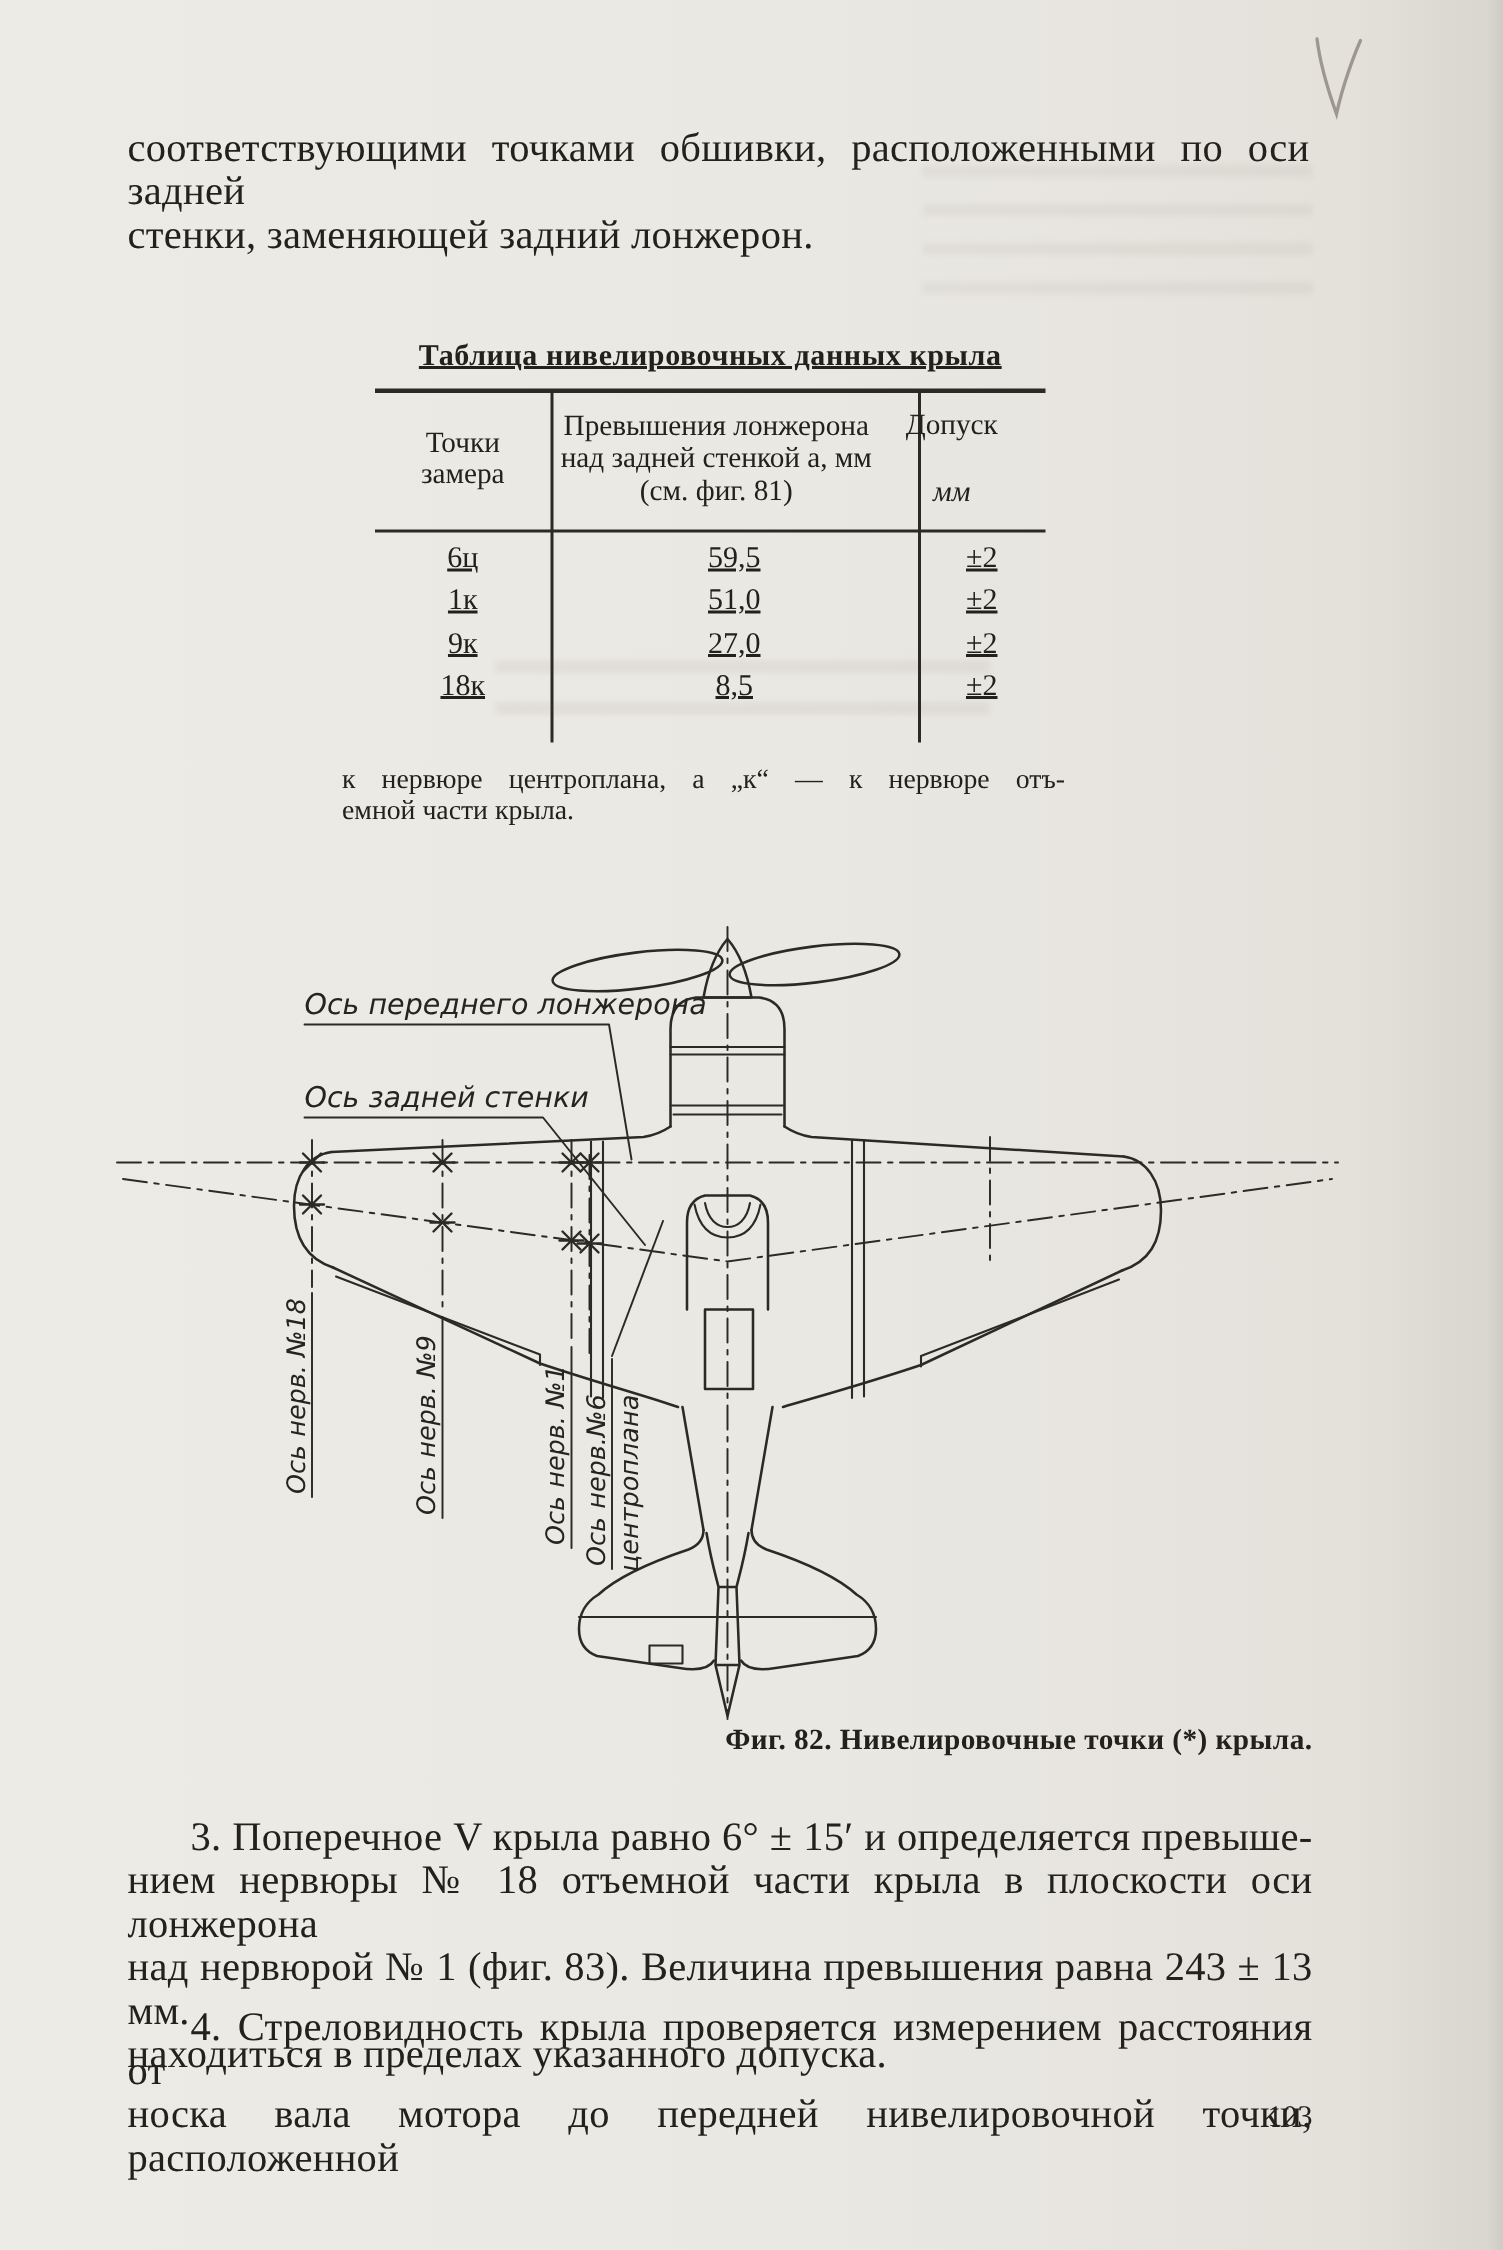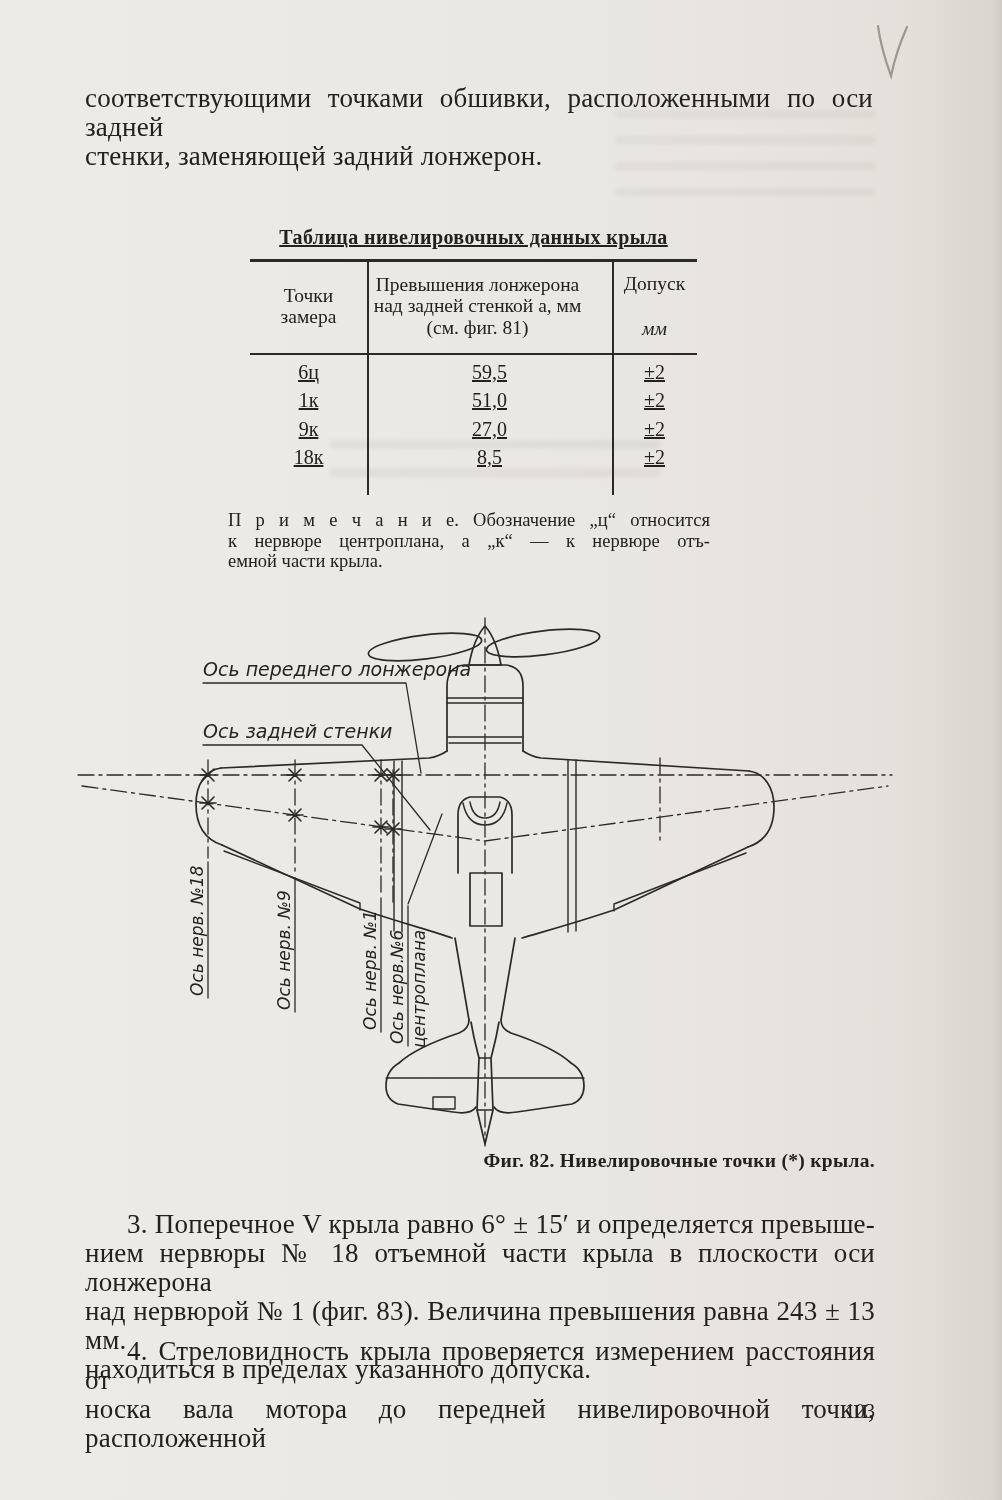--- a/index.html
+++ b/index.html
@@ -70,21 +70,21 @@
     <div class="hline" style="top:91px;"></div>
     <div class="t-hcell c1" style="left:0;width:117px;">
         <div class="ln">Точки</div>
         <div class="ln">замера</div>
       </div>
     <div class="t-hcell c2" style="left:117px;width:221px;">
         <div class="ln">Превышения лонжерона</div>
         <div class="ln">над задней стенкой а, мм</div>
         <div class="ln">(см. фиг. 81)</div>
       </div>
-    <div class="t-hcell c3" style="left:362px;width:85px;gap:24px;">
+    <div class="t-hcell c3" style="left:342px;width:85px;gap:24px;">
         <div class="ln">Допуск</div>
         <div class="ln">мм</div>
       </div>
     <div class="t-body">
         <div class="t-row">
           <div class="t-cell">6ц</div>
           <div class="t-cell">59,5</div>
           <div class="t-cell">±2</div>
         </div>
         <div class="t-row">
@@ -99,21 +99,20 @@
         </div>
         <div class="t-row">
           <div class="t-cell">18к</div>
           <div class="t-cell">8,5</div>
           <div class="t-cell">±2</div>
         </div>
       </div>
   </div>
 
   <div class="abs note" style="left:228px;top:510px;width:482px;">
-      <div class="ln">П р и м е ч а н и е.  Обозначение „ц“ относится</div>
       <div class="ln">к нервюре центроплана, а „к“ — к нервюре отъ-</div>
       <div class="ln">емной части крыла.</div>
     </div>
 
   <svg class="abs" style="left:0;top:610px" width="1002" height="548" viewBox="0 0 1002 548">
     <g fill="none" stroke="#2c2a25" stroke-width="1.7" stroke-linecap="round" stroke-linejoin="round">
 
       <g stroke-width="1.3" stroke-dasharray="16 5 3 5">
         <path d="M485 8 V536"></path>
         <path d="M78 165 H892"></path>

